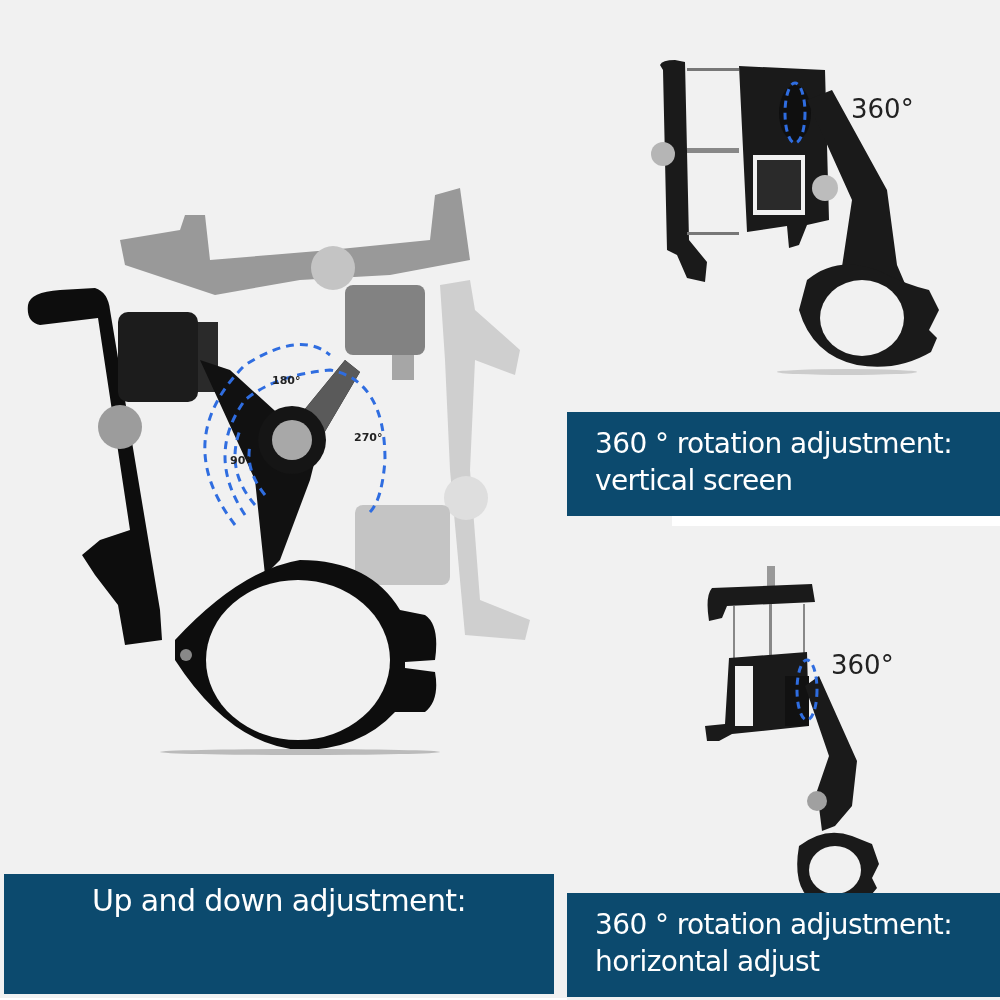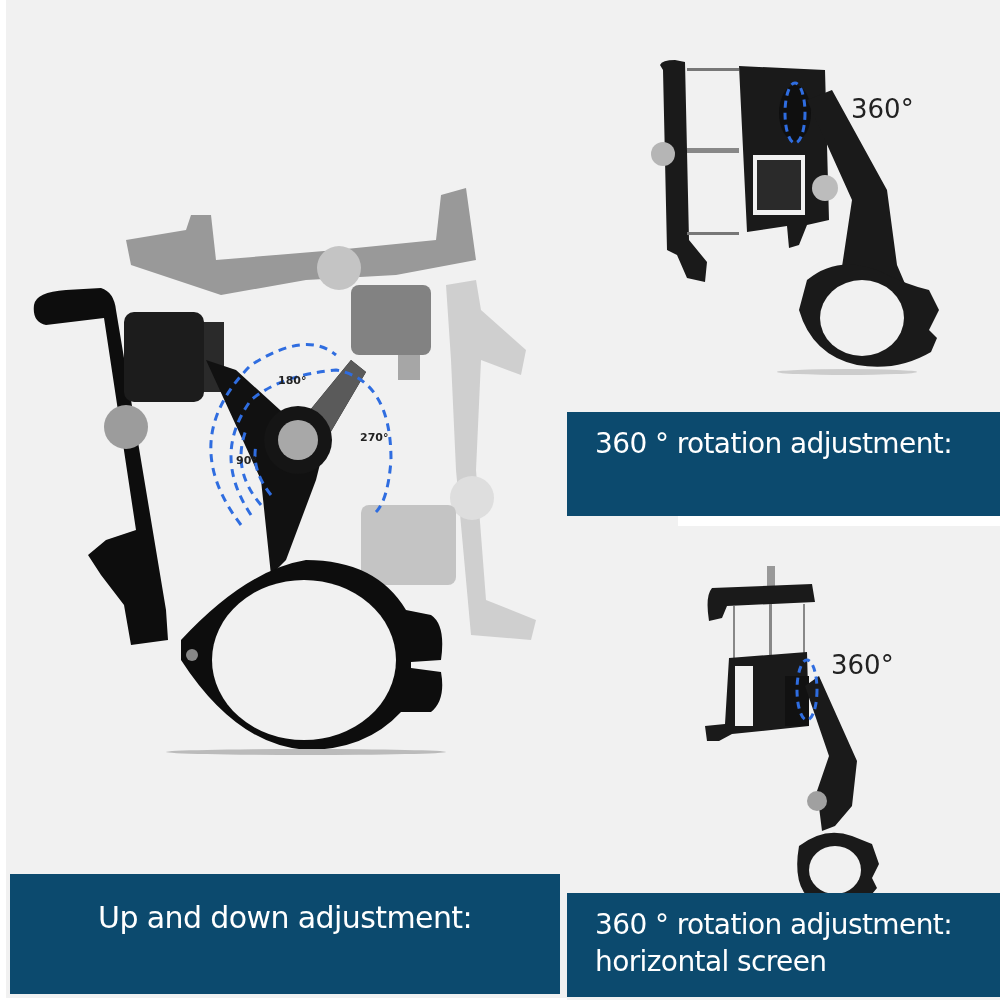--- a/index.html
+++ b/index.html
@@ -1,23 +1,23 @@
 <!DOCTYPE html>
 <html><head>
 <meta charset="utf-8">
 <style>
   html, body { margin:0; padding:0; }
   body { width:1000px; height:1000px; background:#ffffff; position:relative; overflow:hidden;
          font-family:"DejaVu Sans", "Liberation Sans", sans-serif; }
   .panel { position:absolute; background:#f1f1f1; overflow:hidden; }
-  #panel-left { left:0; top:0; width:672px; height:998px;margin-left:6px; }
+  #panel-left { left:0; top:0; width:672px; height:998px; }
   #panel-rt { left:567px; top:0; width:433px; height:516px; }
   #panel-rb { left:567px; top:526px; width:433px; height:474px; }
   .banner { position:absolute; background:#0c4a6e; color:#ffffff; box-sizing:border-box; }
-  #banner-left { left:4px; top:874px; width:550px; height:120px; text-align:center; padding-top:25px;
+  #banner-left { left:4px; top:874px; width:550px; height:120px; text-align:center; padding-top:8px;
                  font-size:30px; line-height:38px; letter-spacing:-0.6px; }
   #banner-rt { left:0; top:412px; width:433px; height:104px; padding:13px 0 0 28px;
                font-size:28px; line-height:37px; letter-spacing:-0.6px; }
   #banner-rb { left:0; top:367px; width:433px; height:104px; padding:13px 0 0 28px;
                font-size:28px; line-height:37px; letter-spacing:-0.6px; }
   .line { display:block; white-space:nowrap; }
   svg.illus { position:absolute; left:0; top:0; }
   .lbl { font-family:"DejaVu Sans", sans-serif; fill:#222; }
 </style>
 </head>
@@ -88,20 +88,21 @@
       <circle cx="258" cy="188" r="13" fill="#bcbcbc"></circle>
       <path d="M240 280 Q270 255 310 270 Q340 285 362 290 L372 310 L362 330 L370 338 L364 352 Q330 372 290 365 Q245 355 232 310 Z"></path>
       <ellipse cx="295" cy="318" rx="42" ry="38" fill="#f1f1f1"></ellipse>
     </g>
     <ellipse cx="228" cy="113" rx="10" ry="30" fill="none" stroke="#2f6de0" stroke-width="3" stroke-dasharray="7 5"></ellipse>
     <text class="lbl" x="284" y="118" font-size="26">360°</text>
     <ellipse cx="280" cy="372" rx="70" ry="3" fill="#cccccc"></ellipse>
   </svg>
   <div class="banner" id="banner-rt">
     <span class="line">360 ° rotation adjustment:</span>
+    <span class="line">vertical screen</span>
   </div>
 </div>
 
 <div class="panel" id="panel-rb">
   <svg class="illus" width="433" height="474">
     <g fill="#1a1a1a">
       <rect x="200" y="40" width="8" height="22" fill="#999"></rect>
       <path d="M145 62 L245 58 L248 76 L160 80 L155 92 L142 95 Q138 70 145 62 Z"></path>
       <rect x="166" y="80" width="2" height="52" fill="#888"></rect>
       <rect x="202" y="78" width="3" height="55" fill="#888"></rect>
@@ -112,15 +113,15 @@
       <path d="M238 160 L252 150 L290 235 L285 280 L268 300 L255 305 L250 265 L262 230 Z"></path>
       <circle cx="250" cy="275" r="10" fill="#a0a0a0"></circle>
       <path d="M232 320 Q258 300 285 310 L305 318 L312 338 L305 352 L310 362 L300 374 Q270 385 245 375 Q225 360 232 320 Z"></path>
       <ellipse cx="268" cy="344" rx="26" ry="24" fill="#f1f1f1"></ellipse>
     </g>
     <ellipse cx="240" cy="164" rx="10" ry="30" fill="none" stroke="#2f6de0" stroke-width="3" stroke-dasharray="7 5"></ellipse>
     <text class="lbl" x="264" y="148" font-size="26">360°</text>
   </svg>
   <div class="banner" id="banner-rb">
     <span class="line">360 ° rotation adjustment:</span>
-    <span class="line">horizontal screen</span>
+    <span class="line">horizontal adjust</span>
   </div>
 </div>
 
 </body></html>

